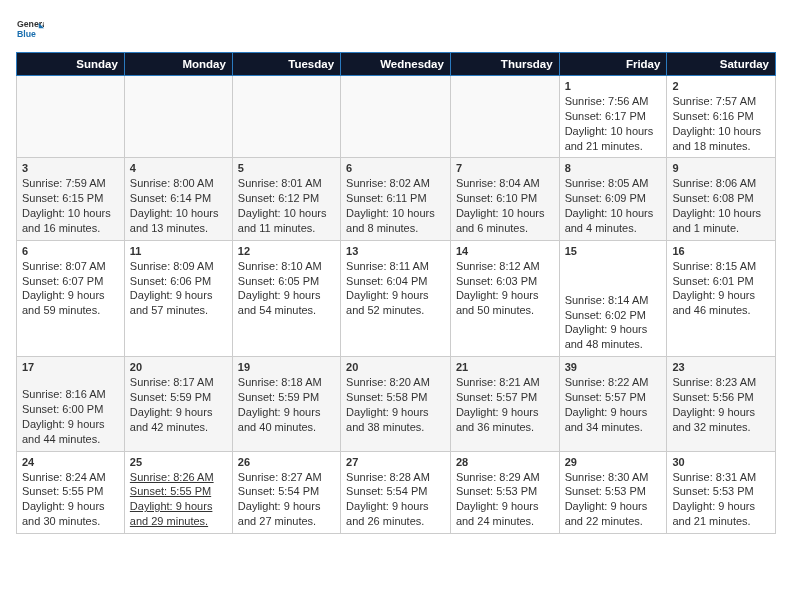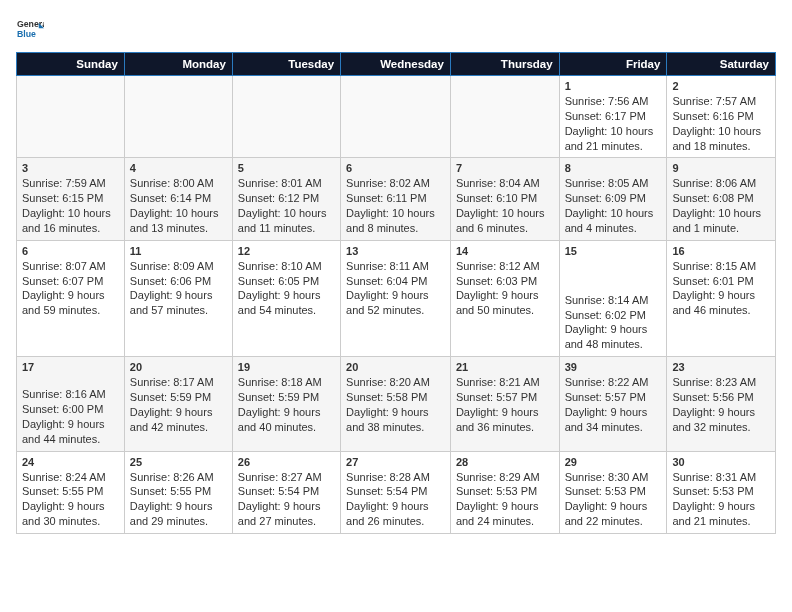--- a/index.html
+++ b/index.html
@@ -292,21 +292,21 @@
       <tr>
         <td>
           <span class="day-num">24</span>
           <div class="day-info" style="white-space: pre-line;">Sunrise: 8:24 AM
 Sunset: 5:55 PM
 Daylight: 9 hours
 and 30 minutes.</div>
         </td>
         <td>
           <span class="day-num">25</span>
-          <div class="day-info" style="white-space: pre-line;">Sunrise: 8:26 AM
+          <div class="day-info" style="white-space: pre-line; text-decoration: underline;">Sunrise: 8:26 AM
 Sunset: 5:55 PM
 Daylight: 9 hours
 and 29 minutes.</div>
         </td>
         <td>
           <span class="day-num">26</span>
           <div class="day-info" style="white-space: pre-line;">Sunrise: 8:27 AM
 Sunset: 5:54 PM
 Daylight: 9 hours
 and 27 minutes.</div>

